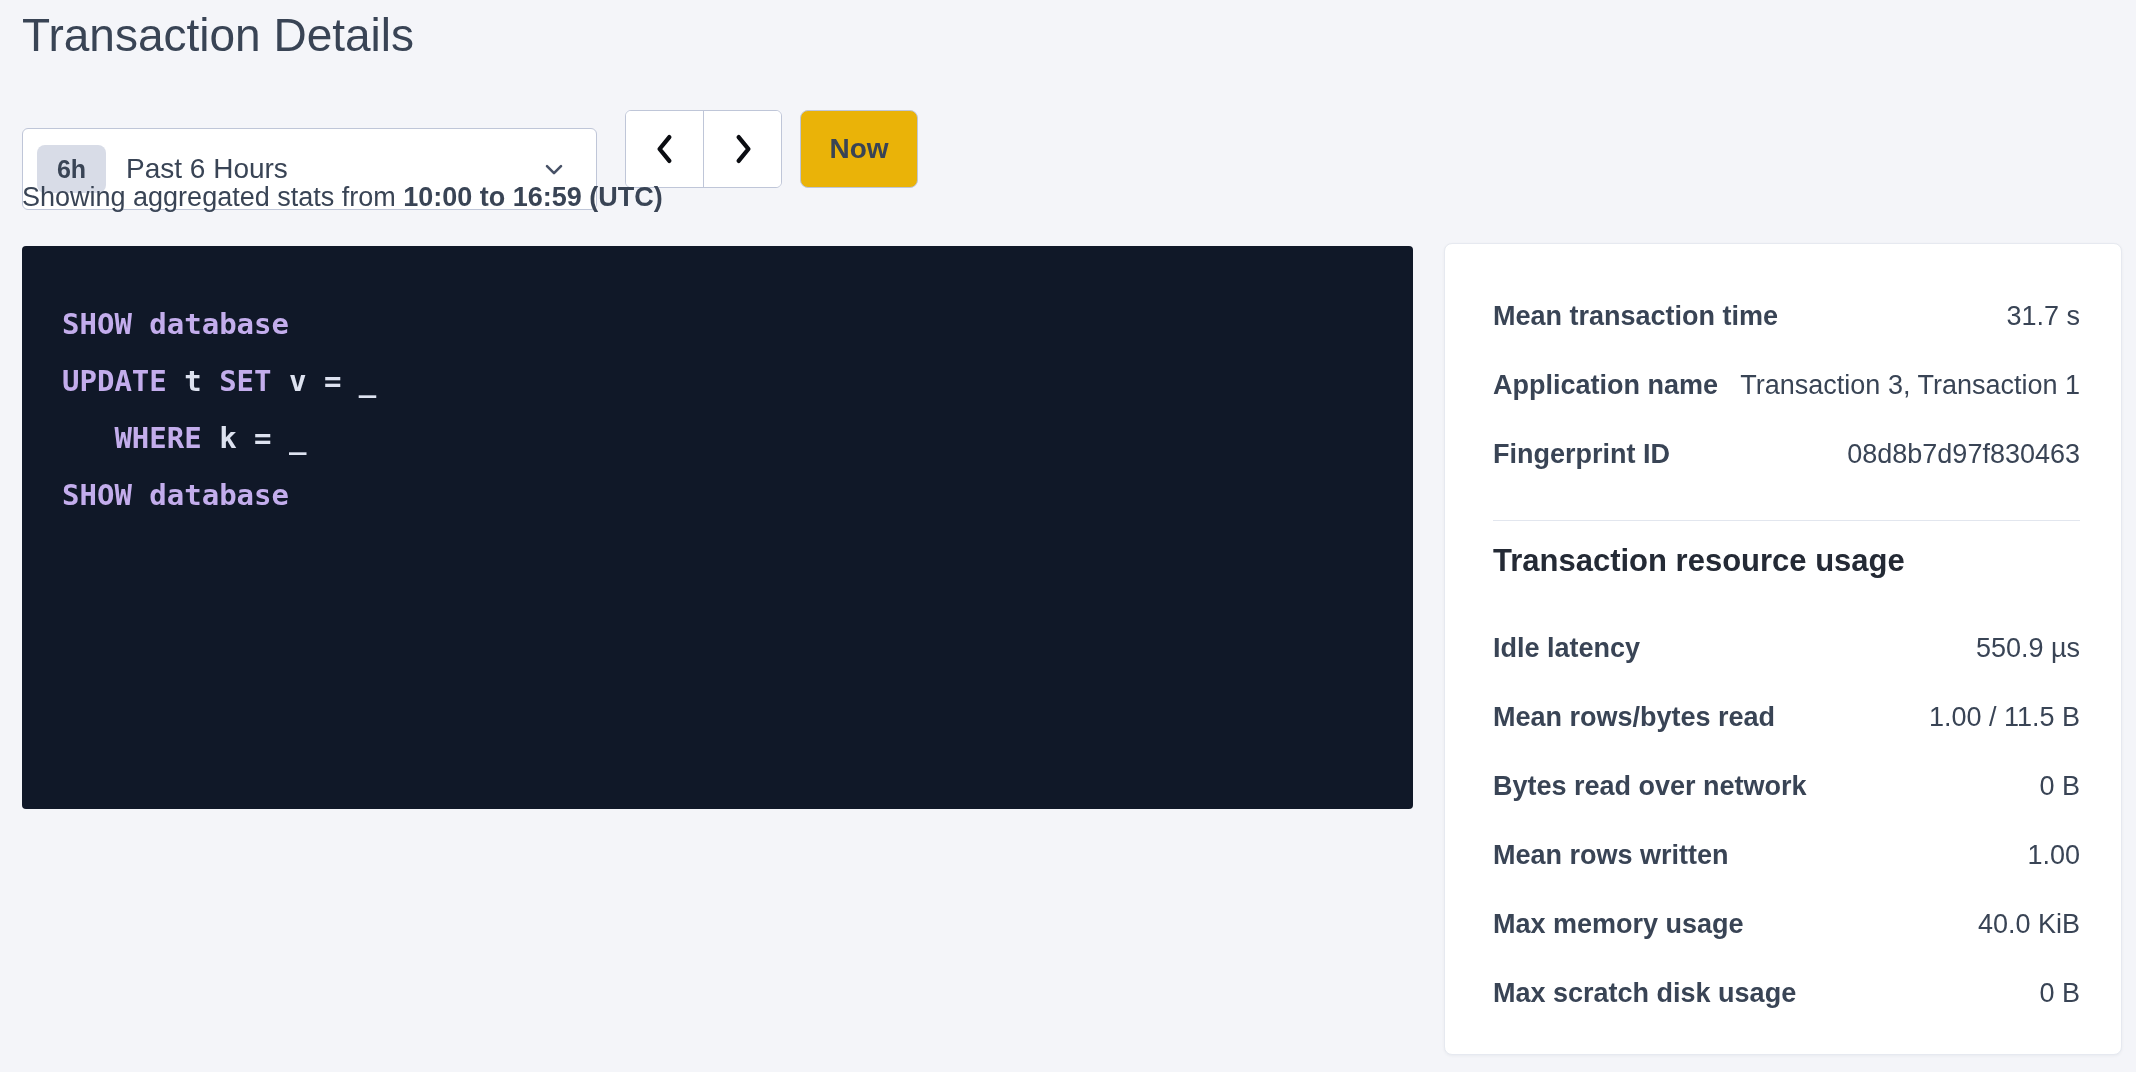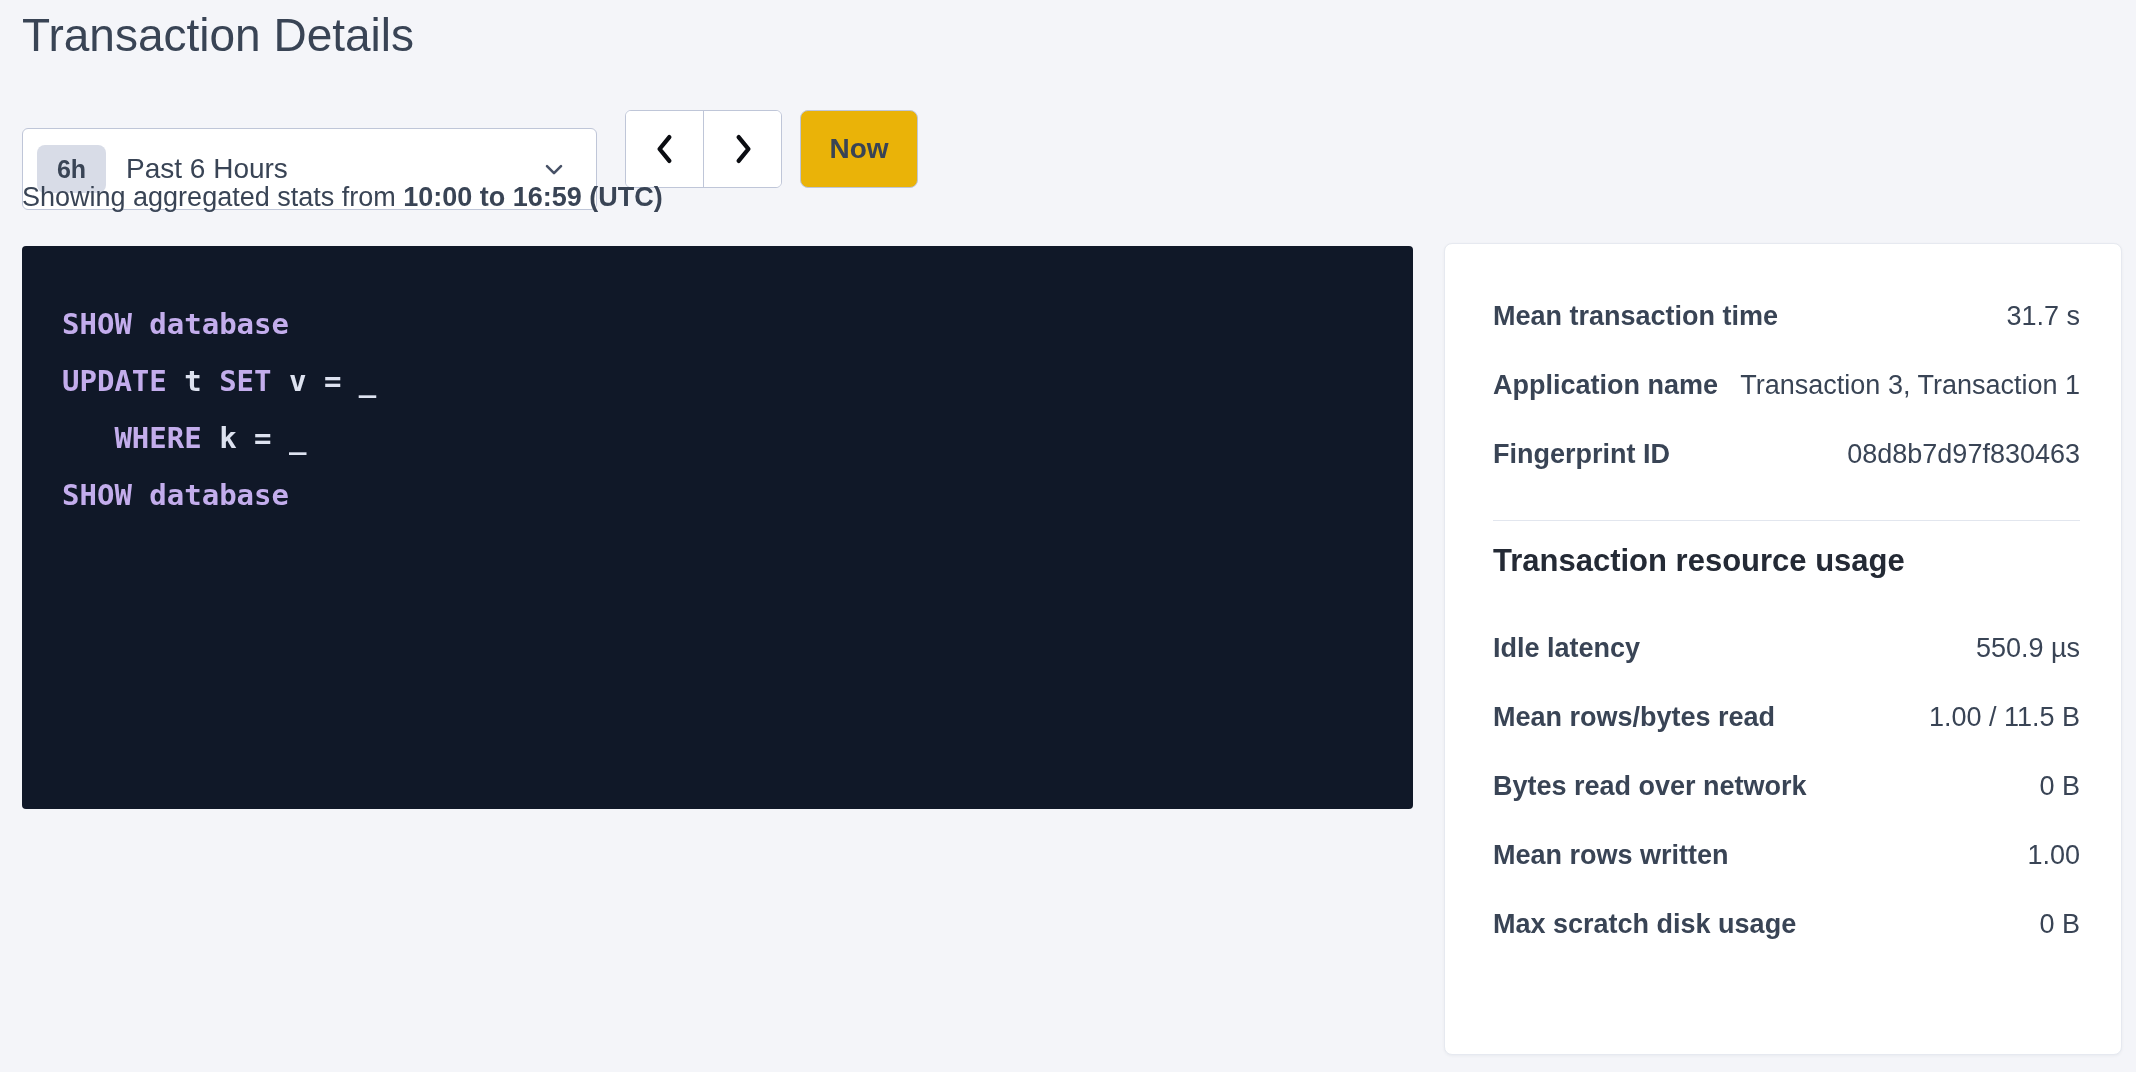--- a/index.html
+++ b/index.html
@@ -170,17 +170,21 @@
     </div>
     <div class="stat-row">
       <span class="stat-label">Bytes read over network</span>
       <span class="stat-value">0 B</span>
     </div>
     <div class="stat-row">
       <span class="stat-label">Mean rows written</span>
       <span class="stat-value">1.00</span>
     </div>
     <div class="stat-row">
+      <span class="stat-label">Max memory usage</span>
+      <span class="stat-value">40.0 KiB</span>
+    </div>
+    <div class="stat-row">
       <span class="stat-label">Max scratch disk usage</span>
       <span class="stat-value">0 B</span>
     </div>
   </div>
 </aside>
 
 </body></html>

